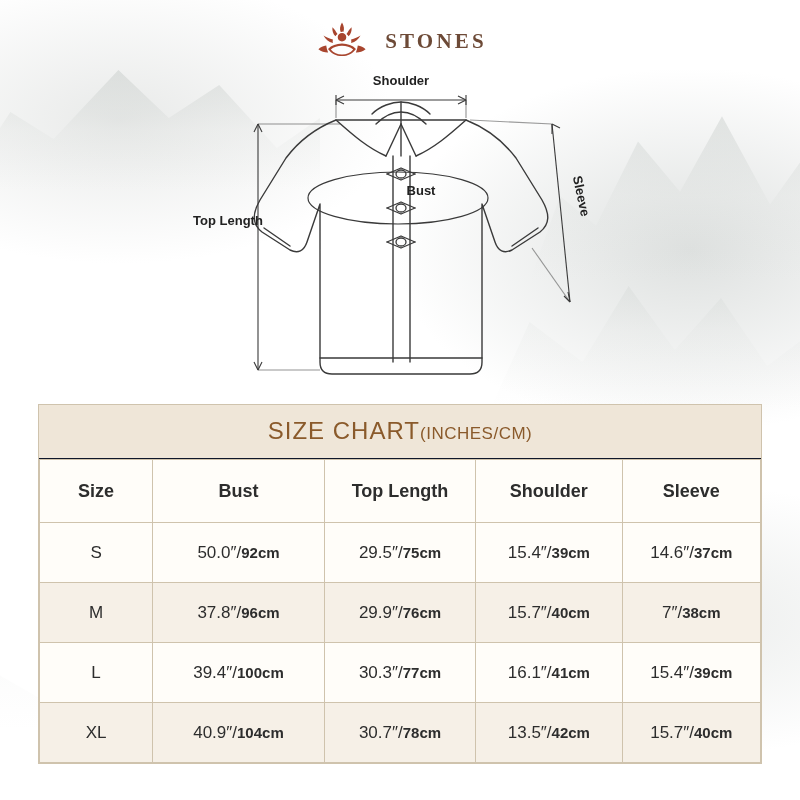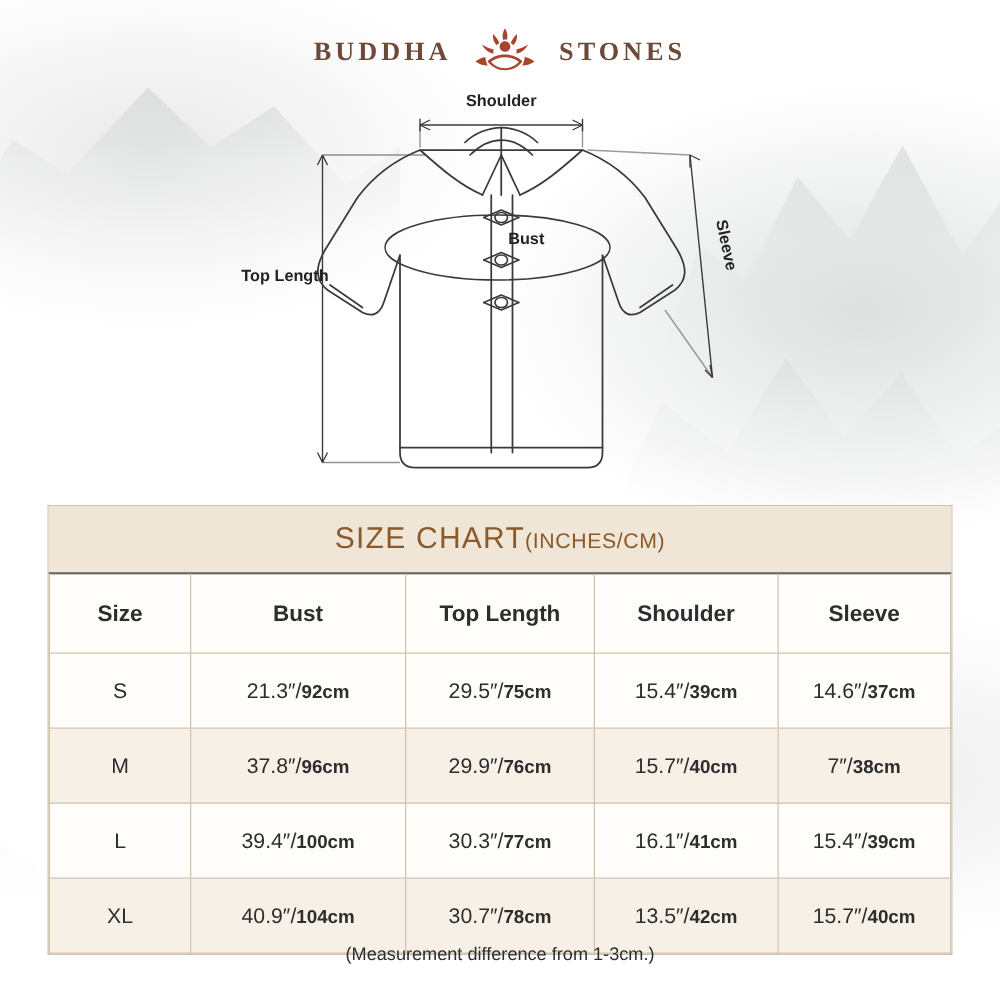--- a/index.html
+++ b/index.html
@@ -153,21 +153,20 @@
 
 <div class="page">
 
   <div class="mountain m1"></div>
   <div class="mountain m2"></div>
   <div class="mountain m3"></div>
   <div class="mountain m4"></div>
   <div class="mountain m5"></div>
 
   <div class="brand">
-    <div class="brand-word">BUDDHA</div>
     <div>
       <svg class="brand-logo" viewBox="0 0 58 44">
         <g fill="#a8452e">
           <path d="M29 14c-2.4 0-4.3 1.9-4.3 4.2 0 2.3 1.9 4.2 4.3 4.2s4.3-1.9 4.3-4.2c0-2.3-1.9-4.2-4.3-4.2z"></path>
           <path d="M29 3.5c-2 3.4-2.6 6.6-1.3 9.6 1-.5 1.7-.7 1.3-.7.4 0 1.1.2 1.3.7 1.3-3 .7-6.2-1.3-9.6z"></path>
           <path d="M19.4 8.2c-.3 3.8.7 6.8 3 9 .6-.9 1.3-1.6 2.1-2.1-1.7-2.8-3-5.2-5.1-6.9z"></path>
           <path d="M38.6 8.2c-2.1 1.7-3.4 4.1-5.1 6.9.8.5 1.5 1.2 2.1 2.1 2.3-2.2 3.3-5.2 3-9z"></path>
           <path d="M10.5 16.5c1.9 3.8 5 6.4 9.4 7.5-.3-1.1-.3-2.3 0-3.4-3.7-1-6.6-2.4-9.4-4.1z"></path>
           <path d="M47.5 16.5c-2.8 1.7-5.7 3.1-9.4 4.1.3 1.1.3 2.3 0 3.4 4.4-1.1 7.5-3.7 9.4-7.5z"></path>
           <path d="M29 24.6c-5.7 0-10.6 2.1-14 5.3 3.2 4.5 8.1 7.2 14 7.2s10.8-2.7 14-7.2c-3.4-3.2-8.3-5.3-14-5.3zm0 2.2c4.4 0 8.3 1.4 11.2 3.6-2.7 3.2-6.6 5.1-11.2 5.1s-8.5-1.9-11.2-5.1c2.9-2.2 6.8-3.6 11.2-3.6z"></path>
@@ -269,21 +268,21 @@
           <th>Size</th>
           <th>Bust</th>
           <th>Top Length</th>
           <th>Shoulder</th>
           <th>Sleeve</th>
         </tr>
       </thead>
       <tbody>
         <tr>
           <td class="sizecell">S</td>
-          <td><span class="inch">21.3″/</span><span class="cm">92cm</span></td>
+          <td><span class="inch">50.0″/</span><span class="cm">92cm</span></td>
           <td><span class="inch">29.5″/</span><span class="cm">75cm</span></td>
           <td><span class="inch">15.4″/</span><span class="cm">39cm</span></td>
           <td><span class="inch">14.6″/</span><span class="cm">37cm</span></td>
         </tr>
         <tr class="alt">
           <td class="sizecell">M</td>
           <td><span class="inch">37.8″/</span><span class="cm">96cm</span></td>
           <td><span class="inch">29.9″/</span><span class="cm">76cm</span></td>
           <td><span class="inch">15.7″/</span><span class="cm">40cm</span></td>
           <td><span class="inch">7″/</span><span class="cm">38cm</span></td>
@@ -299,15 +298,14 @@
           <td class="sizecell">XL</td>
           <td><span class="inch">40.9″/</span><span class="cm">104cm</span></td>
           <td><span class="inch">30.7″/</span><span class="cm">78cm</span></td>
           <td><span class="inch">13.5″/</span><span class="cm">42cm</span></td>
           <td><span class="inch">15.7″/</span><span class="cm">40cm</span></td>
         </tr>
       </tbody>
     </table>
   </div>
 
-  <div class="note">(Measurement difference from 1-3cm.)</div>
 
 </div>
 
 </body></html>

